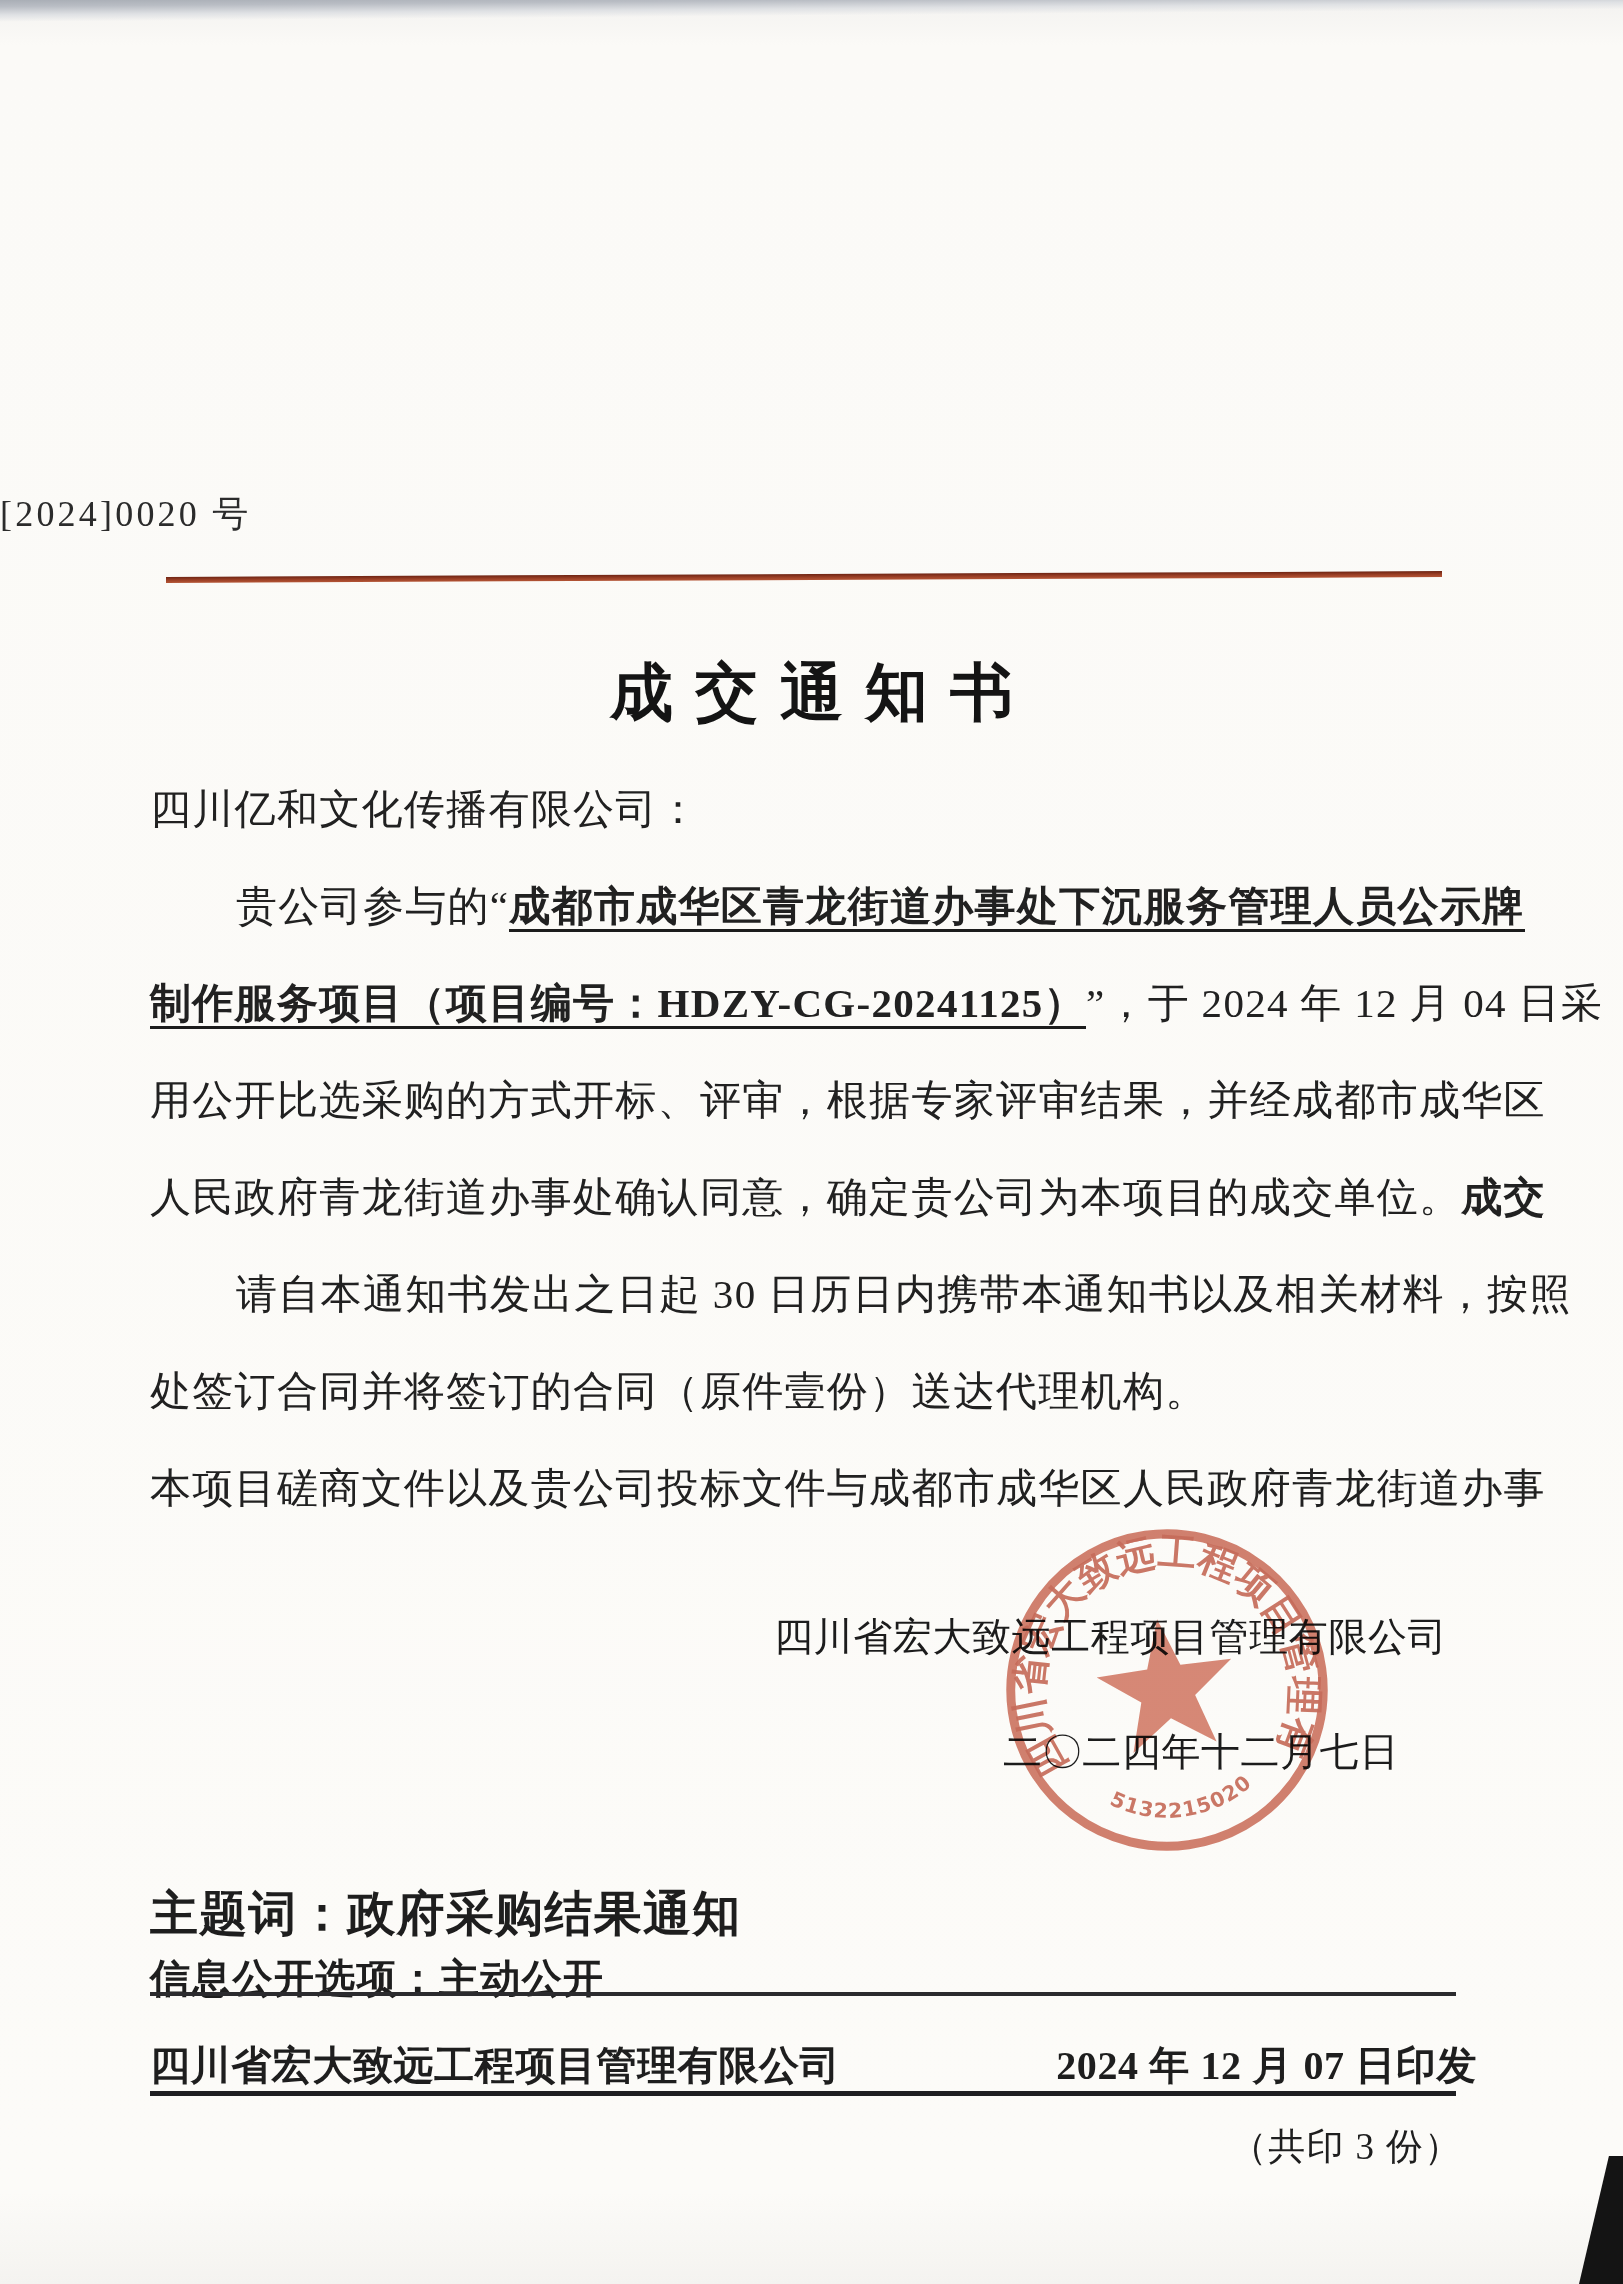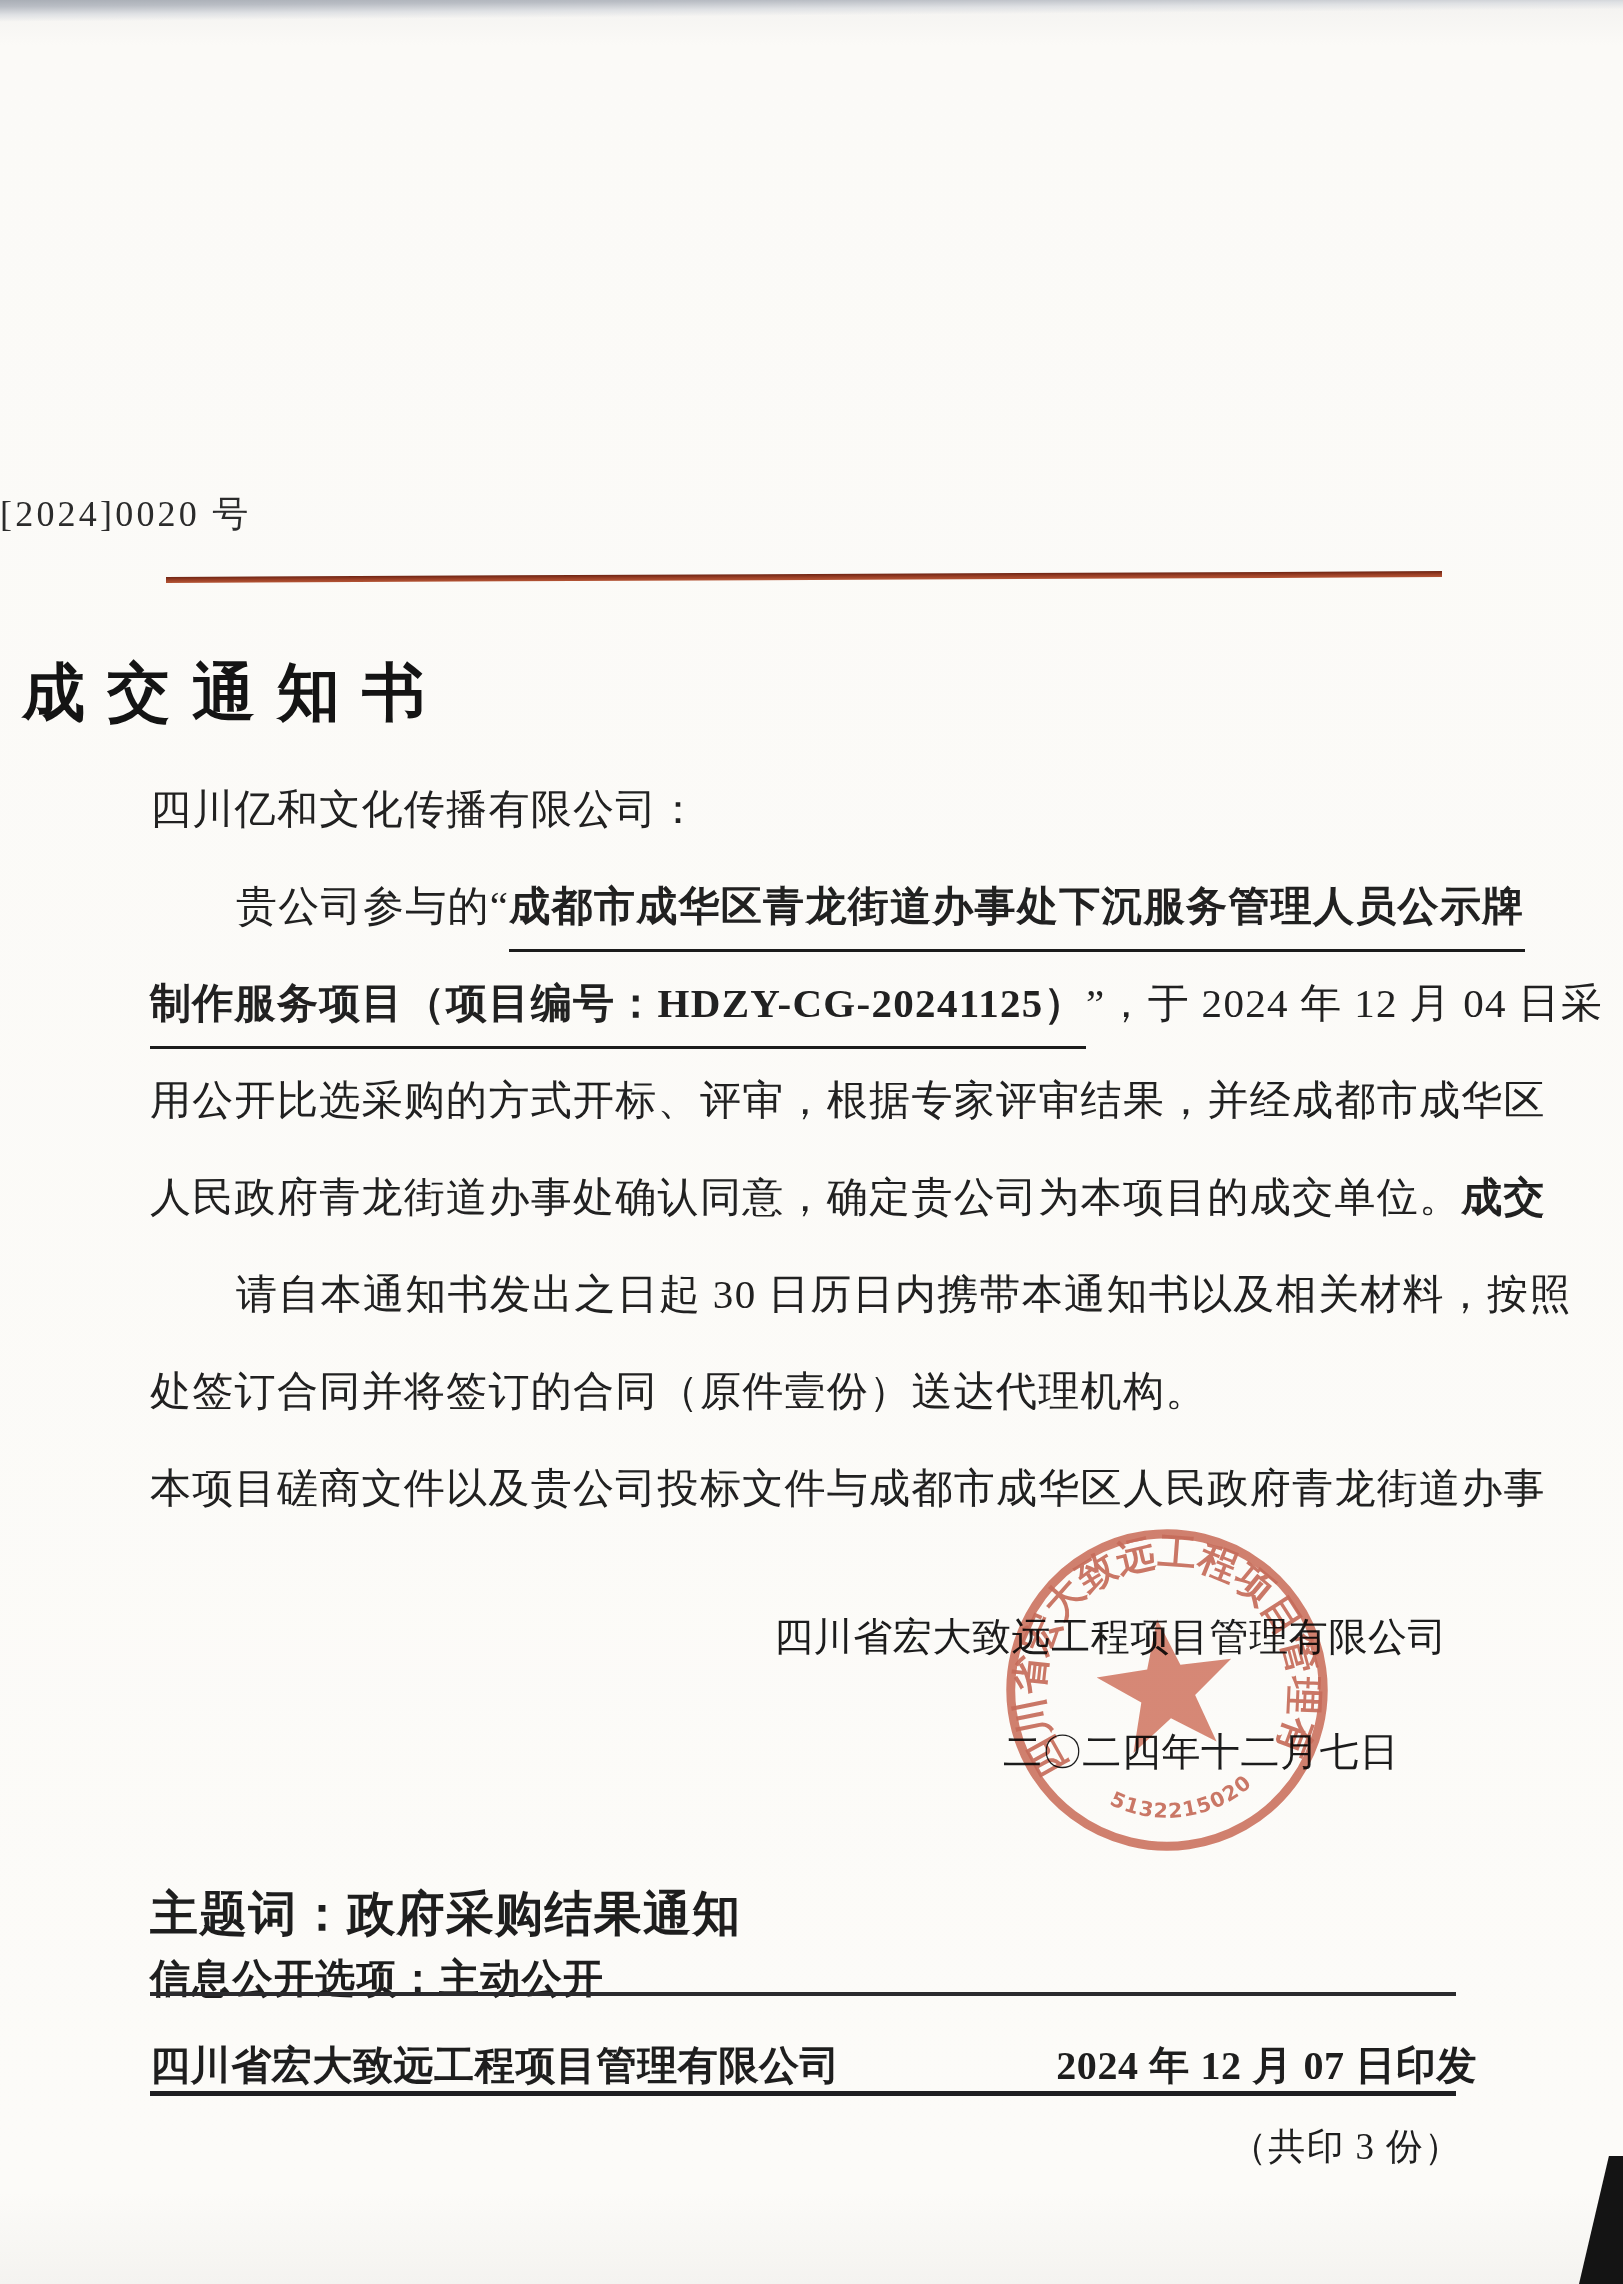--- a/index.html
+++ b/index.html
@@ -36,28 +36,28 @@
     position:absolute; left:0; top:490px; width:100%;
     text-align:left; font-size:36px; letter-spacing:3.2px; color:#2b2b2b;
   }
   .red-rule {
     position:absolute; left:166px; top:574px; width:1276px; height:6.4px;
     background:linear-gradient(180deg,#6e2413 0%, #9c4026 55%, #b45536 100%);
     transform:rotate(-0.26deg);
   }
   .doc-title {
     position:absolute; left:0; top:650px; width:100%;
-    text-align:left; font-size:63px; font-weight:700;
+    text-align:center; font-size:63px; font-weight:700;
     letter-spacing:22px; text-indent:22px; color:#141414;
   }
   .body-block { position:absolute; left:150px; top:761px; width:1329px; font-size:41px; color:#212121; }
   .bline { line-height:97px; white-space:nowrap; letter-spacing:1.3px; }
   .indent { text-indent:86px; }
   .b  { font-weight:700; }
-  .bu { font-weight:700; border-bottom:3.9px solid #1c1c1c; padding-bottom:20px; }
+  .bu { font-weight:700; border-bottom:3.9px solid #1c1c1c; padding-bottom:0; }
   .sig-company { position:absolute; left:774px; top:1610px; font-size:39px; letter-spacing:0.6px; color:#1c1c1c; }
   .sig-date    { position:absolute; left:1003px; top:1725px; font-size:39px; letter-spacing:0.6px; color:#1c1c1c; }
   .seal {
     position:absolute; left:998px; top:1521px; width:338px; height:338px;
     transform:rotate(-8deg);
     opacity:0.88; mix-blend-mode:multiply;
   }
   .f-subject { position:absolute; left:150px; top:1882px; font-size:48px; font-weight:700; letter-spacing:1.3px; }
   .f-info    { position:absolute; left:150px; top:1951px; font-size:40px; font-weight:700; letter-spacing:1.3px; }
   .f-rule1   { position:absolute; left:150px; top:1992px; width:1306px; height:3.9px; background:#2b2b2e; }

